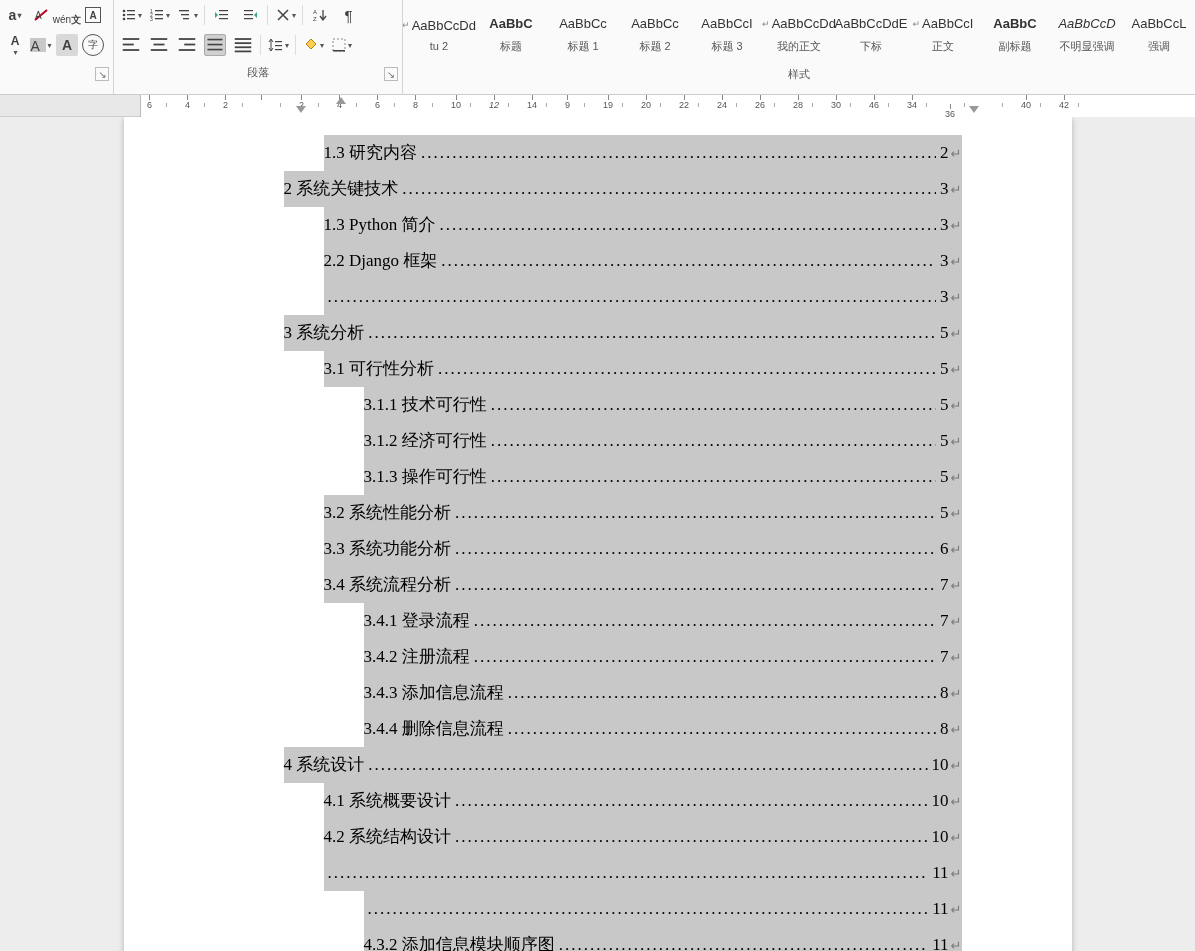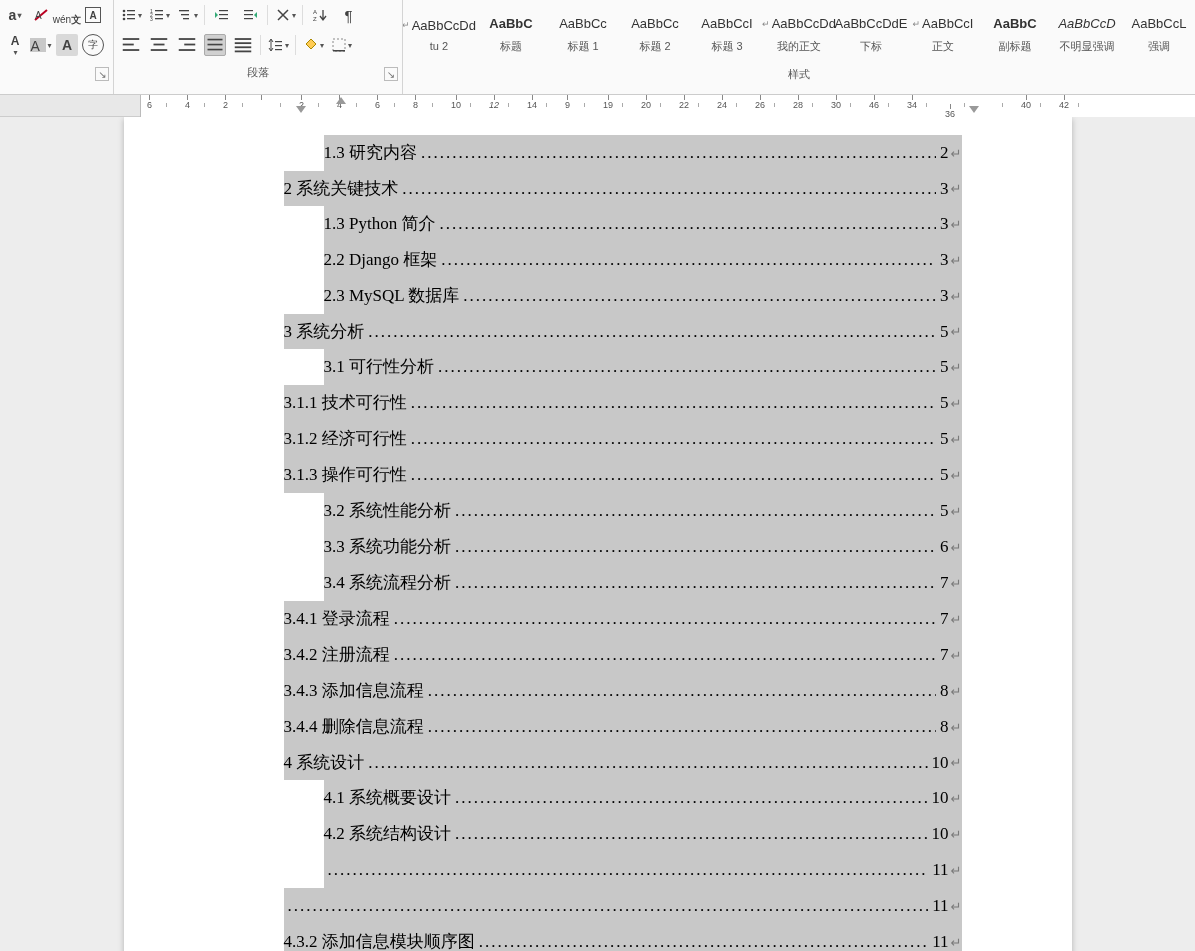--- a/index.html
+++ b/index.html
@@ -48,23 +48,23 @@
   .first-line-marker { position:absolute; top:2px; width:0; height:0; border-left:5px solid transparent; border-right:5px solid transparent; border-bottom:7px solid #999;}
   .right-indent { position:absolute; top:11px; width:0; height:0; border-left:5px solid transparent; border-right:5px solid transparent; border-top:7px solid #999;}
   
   .doc-scroll { height:834px; overflow:hidden; background:#ededed; position:relative;}
   .page { width:948px; min-height:1200px; background:#fff; margin:0 auto; position:relative; box-shadow:0 2px 6px rgba(0,0,0,0.25); padding:18px 110px 40px 160px;}
   .toc-line { display:flex; align-items:baseline; font-family:"SimSun","Songti SC",serif; font-size:17px; line-height:35px; color:#000; background:#c8c8c8; white-space:nowrap;}
   .toc-line .txt { }
   .toc-line .dots { flex:1; overflow:hidden; letter-spacing:2px; color:#000; margin:0 4px;}
   .toc-line .pg { }
   .toc-line .ret { color:#7a7a7a; font-size:13px; margin-left:2px;}
-  .lvl1 { margin-left:0px;align-items:flex-end; }
+  .lvl1 { margin-left:0px; }
   .lvl2 { margin-left:40px; }
-  .lvl3 { }
+  .lvl3 { margin-left:80px; }
 </style>
 </head>
 <body>
 
 <div class="ribbon">
 
   <div class="ribbon-left">
     <div class="ribbon-left-row">
       <span class="icon-btn drop" style="font-weight:bold;">a</span>
       <span class="icon-btn">
@@ -454,21 +454,20 @@
         <span class="pg"> 3</span>
         <span class="ret">↵</span>
       </div>
       <div class="toc-line lvl2">
         <span class="txt">2.2 Django 框架 </span>
         <span class="dots">........................................................................................................................................................................................................</span>
         <span class="pg"> 3</span>
         <span class="ret">↵</span>
       </div>
       <div class="toc-line lvl2">
-        <span class="txt">2.3 MySQL 数据库 </span>
         <span class="dots">........................................................................................................................................................................................................</span>
         <span class="pg"> 3</span>
         <span class="ret">↵</span>
       </div>
       <div class="toc-line lvl1">
         <span class="txt">3  系统分析 </span>
         <span class="dots">........................................................................................................................................................................................................</span>
         <span class="pg"> 5</span>
         <span class="ret">↵</span>
       </div>

